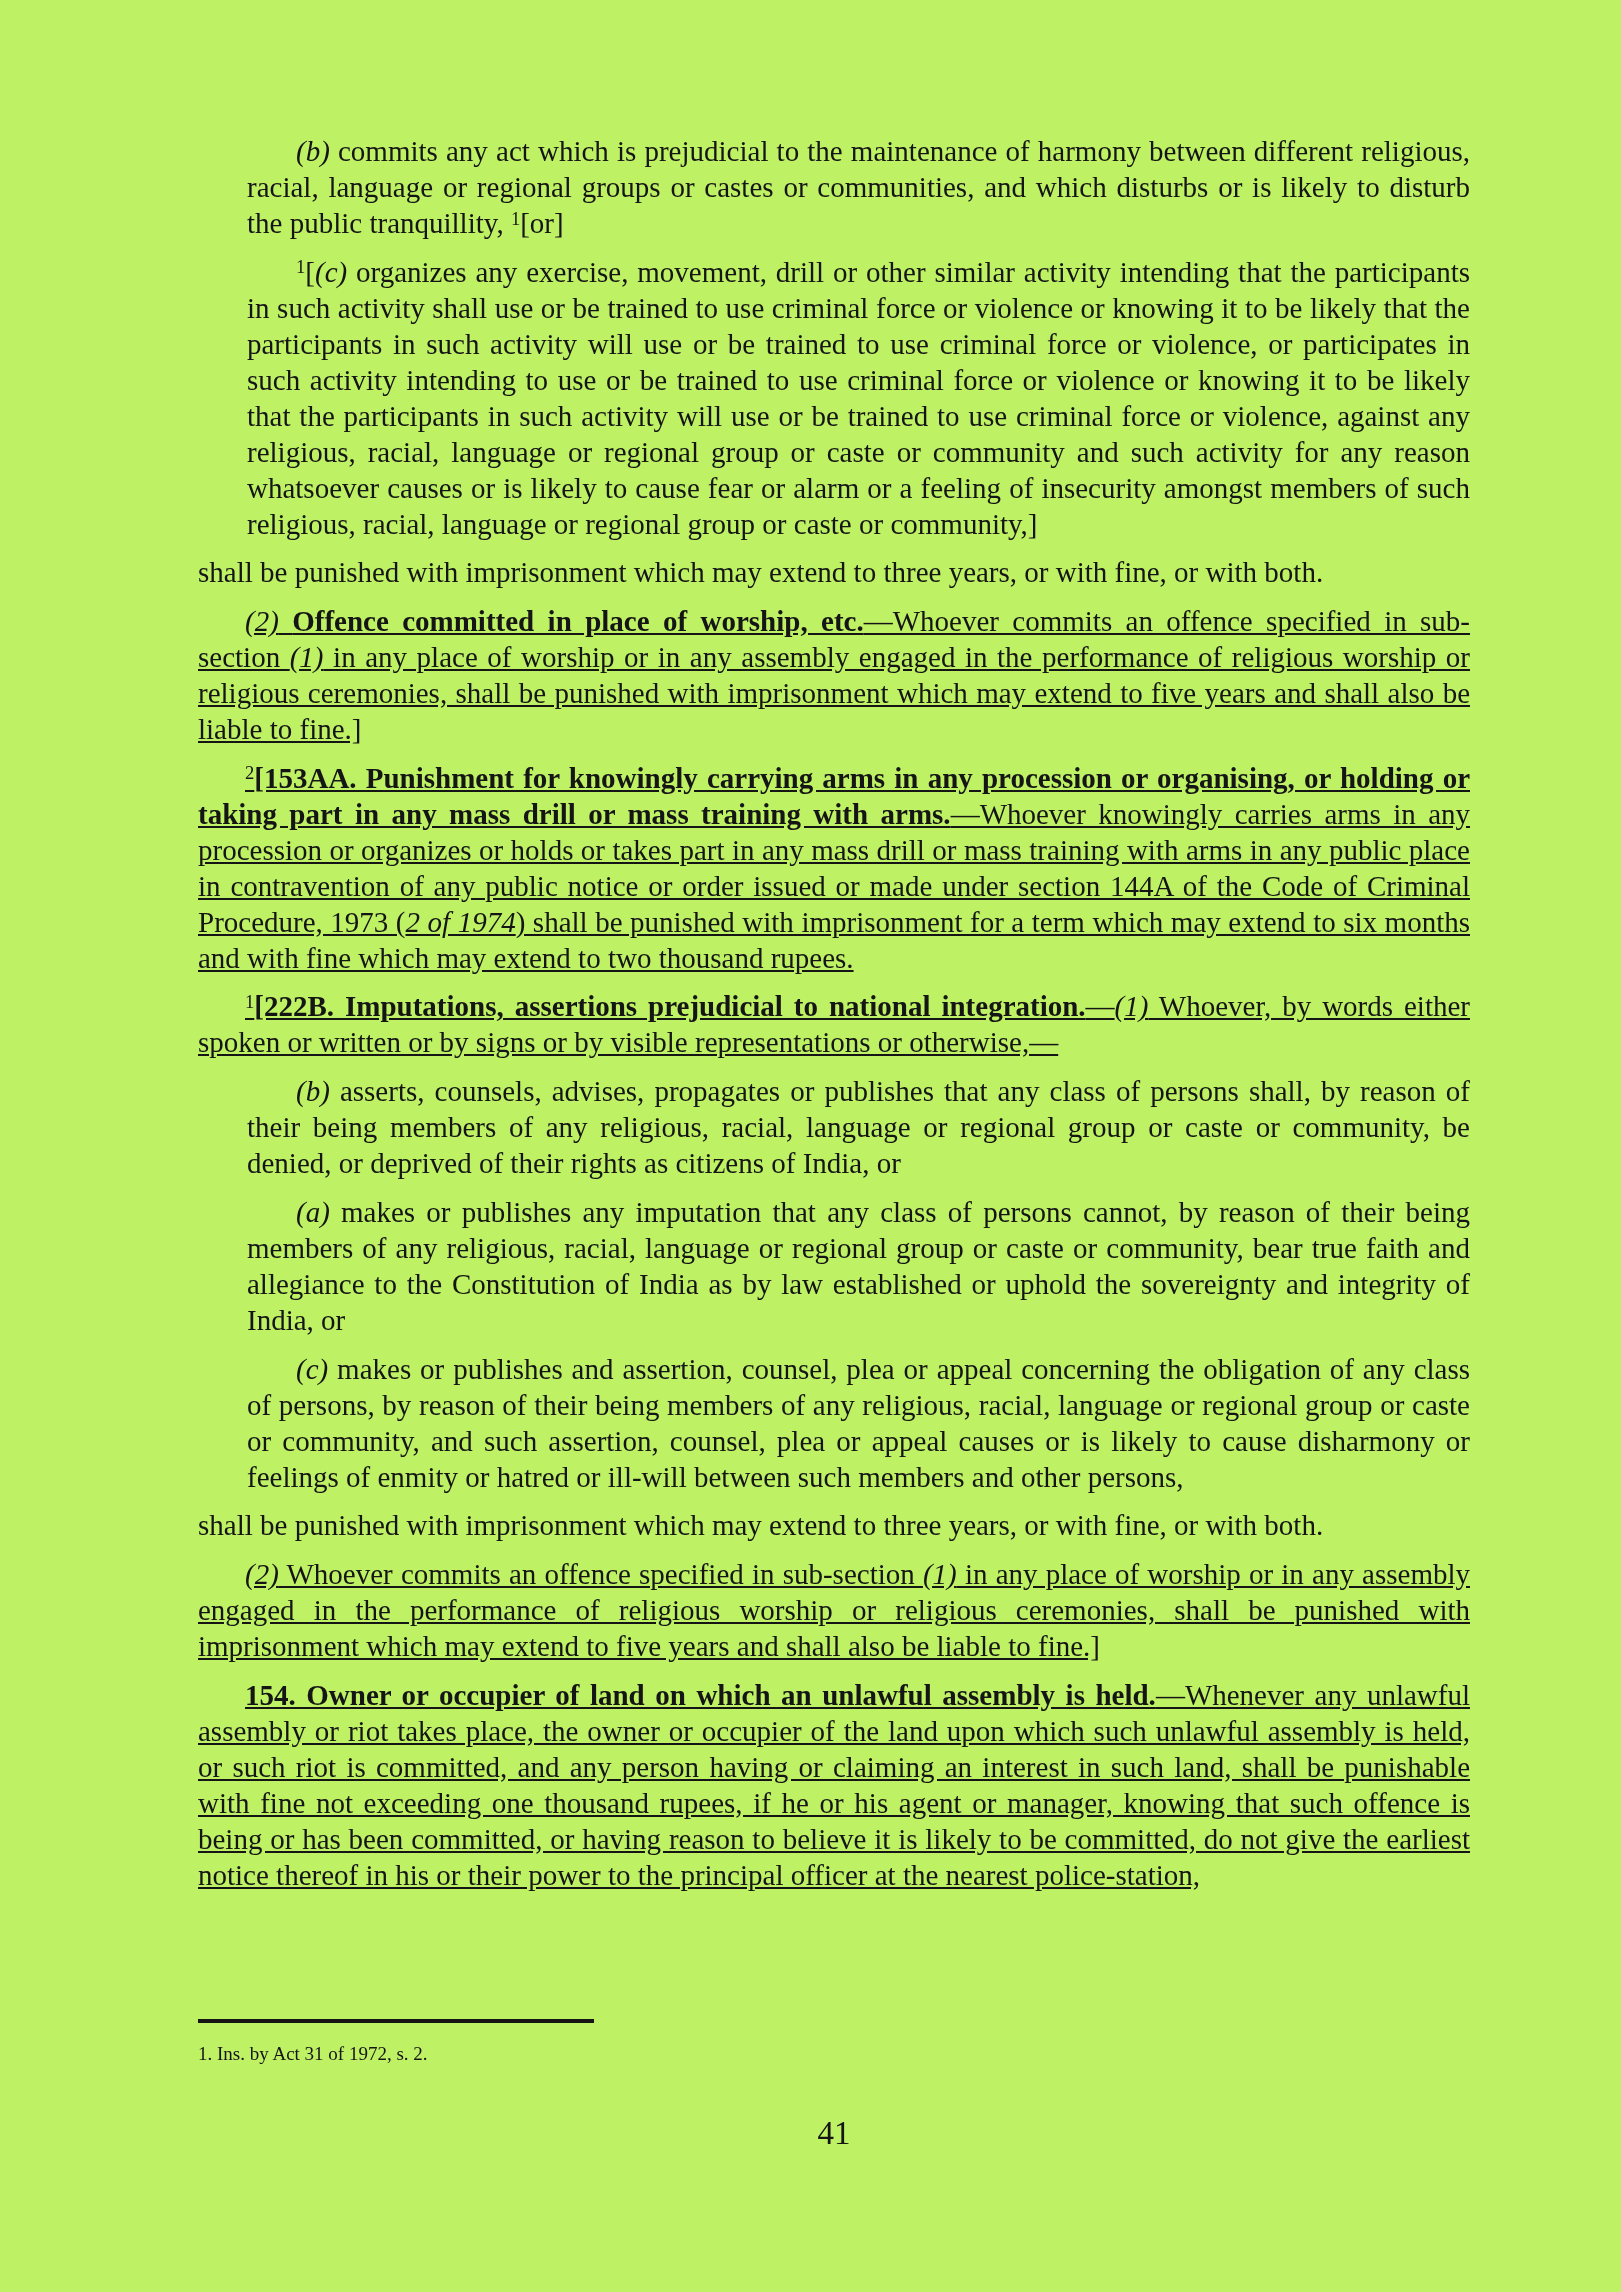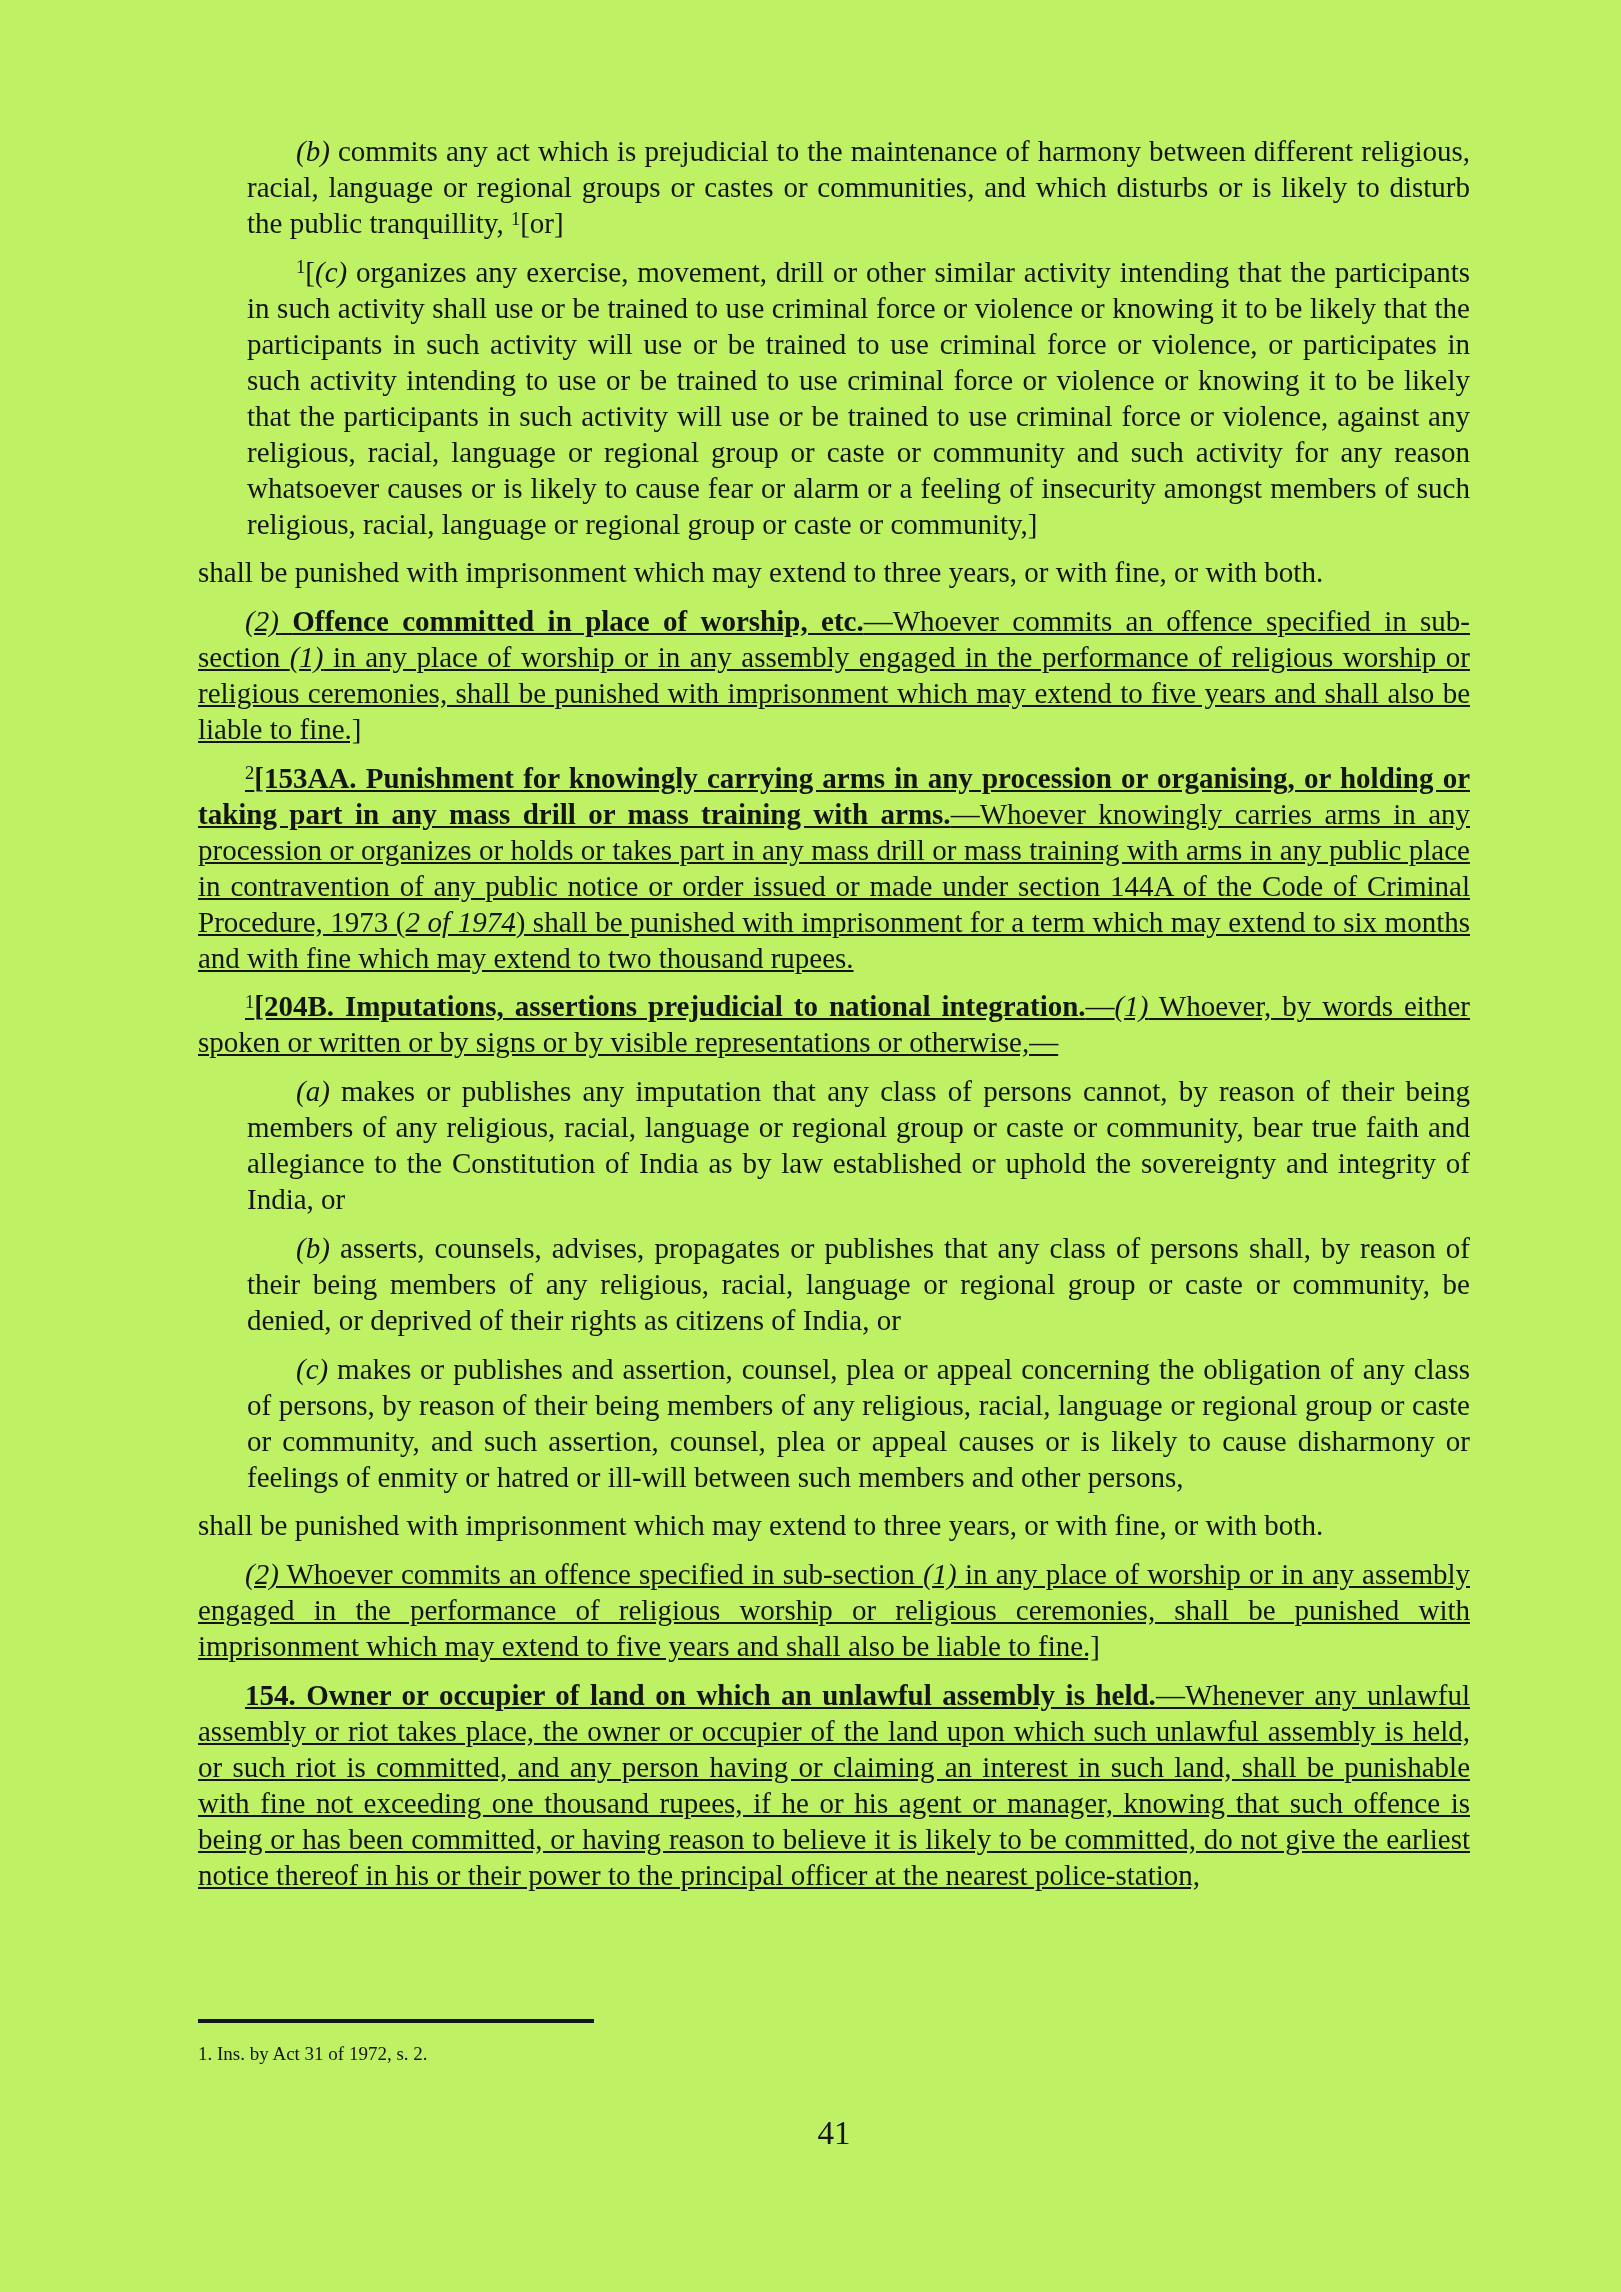--- a/index.html
+++ b/index.html
@@ -63,23 +63,23 @@
 <body>
 
 <div class="page">
 
   <div class="text-block">
     <p class="para quote first"><span style="font-style: italic;">(b)</span><span> commits any act which is prejudicial to the maintenance of harmony between different religious, racial, language or regional groups or castes or communities, and which disturbs or is likely to disturb the public tranquillity, </span><sup>1</sup><span>[or]</span></p>
     <p class="para quote"><sup>1</sup><span>[</span><span style="font-style: italic;">(c)</span><span> organizes any exercise, movement, drill or other similar activity intending that the participants in such activity shall use or be trained to use criminal force or violence or knowing it to be likely that the participants in such activity will use or be trained to use criminal force or violence, or participates in such activity intending to use or be trained to use criminal force or violence or knowing it to be likely that the participants in such activity will use or be trained to use criminal force or violence, against any religious, racial, language or regional group or caste or community and such activity for any reason whatsoever causes or is likely to cause fear or alarm or a feeling of insecurity amongst members of such religious, racial, language or regional group or caste or community,]</span></p>
     <p class="para flush"><span>shall be punished with imprisonment which may extend to three years, or with fine, or with both.</span></p>
     <p class="para indent"><span style="font-style: italic;">(2)</span><span> </span><span style="font-weight: bold;">Offence committed in place of worship, etc.</span><span>—Whoever commits an offence specified in sub-section </span><span style="font-style: italic;">(1)</span><span> in any place of worship or in any assembly engaged in the performance of religious worship or religious ceremonies, shall be punished with imprisonment which may extend to five years and shall also be liable to fine.]</span></p>
     <p class="para indent"><sup>2</sup><span style="font-weight: bold;">[153AA. Punishment for knowingly carrying arms in any procession or organising, or holding or taking part in any mass drill or mass training with arms.</span><span>—Whoever knowingly carries arms in any procession or organizes or holds or takes part in any mass drill or mass training with arms in any public place in contravention of any public notice or order issued or made under section 144A of the Code of Criminal Procedure, 1973 (</span><span style="font-style: italic;">2 of 1974</span><span>) shall be punished with imprisonment for a term which may extend to six months and with fine which may extend to two thousand rupees.</span></p>
-    <p class="para indent"><sup>1</sup><span style="font-weight: bold;">[204B. Imputations, assertions prejudicial to national integration.</span><span>—</span><span style="font-style: italic;">(1)</span><span> Whoever, by words either spoken or written or by signs or by visible representations or otherwise,—</span></p>
+    <p class="para indent"><sup>1</sup><span style="font-weight: bold;">[222B. Imputations, assertions prejudicial to national integration.</span><span>—</span><span style="font-style: italic;">(1)</span><span> Whoever, by words either spoken or written or by signs or by visible representations or otherwise,—</span></p>
+    <p class="para quote"><span style="font-style: italic;">(b)</span><span> asserts, counsels, advises, propagates or publishes that any class of persons shall, by reason of their being members of any religious, racial, language or regional group or caste or community, be denied, or deprived of their rights as citizens of India, or</span></p>
     <p class="para quote"><span style="font-style: italic;">(a)</span><span> makes or publishes any imputation that any class of persons cannot, by reason of their being members of any religious, racial, language or regional group or caste or community, bear true faith and allegiance to the Constitution of India as by law established or uphold the sovereignty and integrity of India, or</span></p>
-    <p class="para quote"><span style="font-style: italic;">(b)</span><span> asserts, counsels, advises, propagates or publishes that any class of persons shall, by reason of their being members of any religious, racial, language or regional group or caste or community, be denied, or deprived of their rights as citizens of India, or</span></p>
     <p class="para quote"><span style="font-style: italic;">(c)</span><span> makes or publishes and assertion, counsel, plea or appeal concerning the obligation of any class of persons, by reason of their being members of any religious, racial, language or regional group or caste or community, and such assertion, counsel, plea or appeal causes or is likely to cause disharmony or feelings of enmity or hatred or ill-will between such members and other persons,</span></p>
     <p class="para flush"><span>shall be punished with imprisonment which may extend to three years, or with fine, or with both.</span></p>
     <p class="para indent"><span style="font-style: italic;">(2)</span><span> Whoever commits an offence specified in sub-section </span><span style="font-style: italic;">(1)</span><span> in any place of worship or in any assembly engaged in the performance of religious worship or religious ceremonies, shall be punished with imprisonment which may extend to five years and shall also be liable to fine.]</span></p>
     <p class="para indent"><span style="font-weight: bold;">154. Owner or occupier of land on which an unlawful assembly is held.</span><span>—Whenever any unlawful assembly or riot takes place, the owner or occupier of the land upon which such unlawful assembly is held, or such riot is committed, and any person having or claiming an interest in such land, shall be punishable with fine not exceeding one thousand rupees, if he or his agent or manager, knowing that such offence is being or has been committed, or having reason to believe it is likely to be committed, do not give the earliest notice thereof in his or their power to the principal officer at the nearest police-station,</span></p>
   </div>
 
   <div class="footnotes">
     <div class="footnote-rule"></div>
     <div class="footnote-line">1. Ins. by Act 31 of 1972, s. 2.</div>
   </div>

